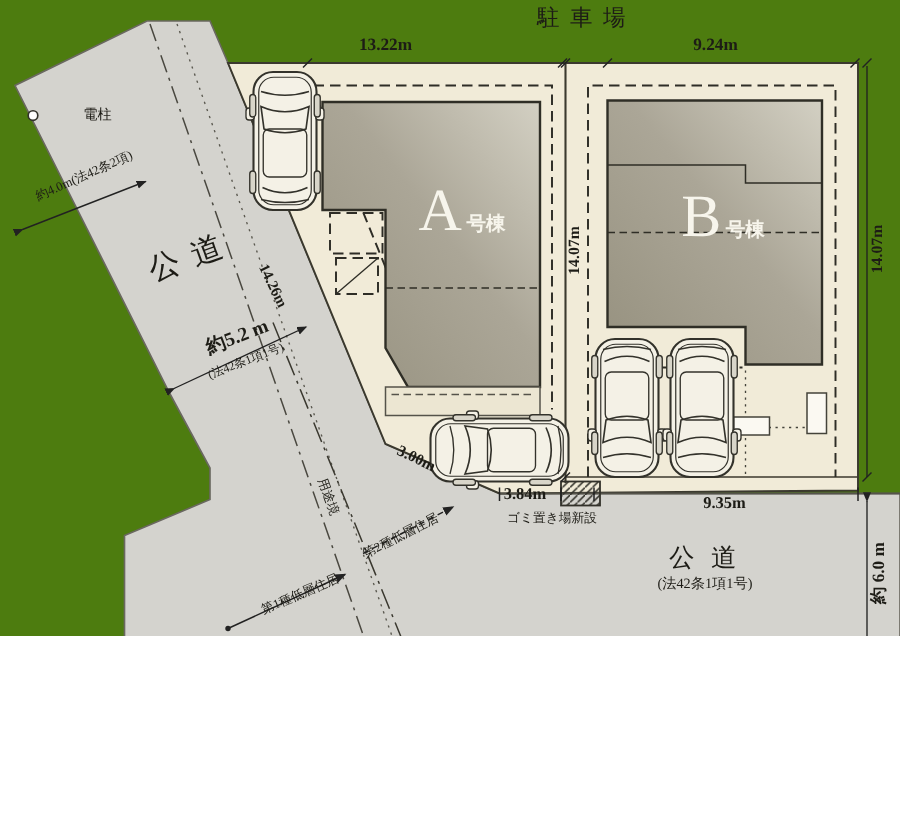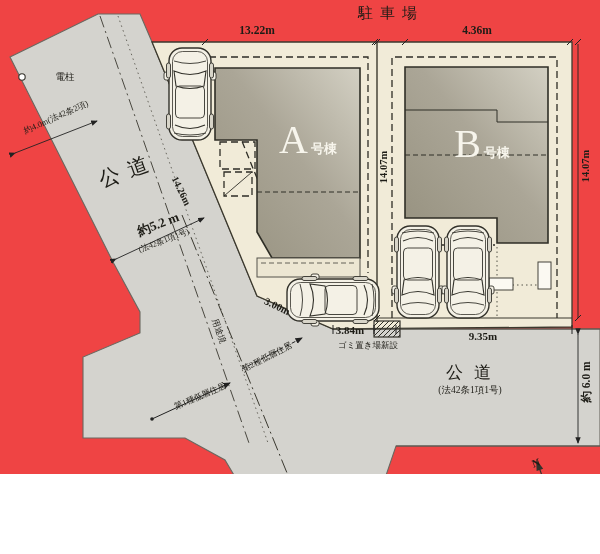--- a/index.html
+++ b/index.html
@@ -1,16 +1,16 @@
 <!DOCTYPE html>
 <html><head>
 <meta charset="utf-8">
 <style>
   html,body{margin:0;padding:0;background:#fff;}
-  #plan{position:relative;width:600px;height:474px;background:#ef4444;overflow:hidden;
+  #plan{position:relative;width:600px;height:424px;background:#4d7c0f;overflow:hidden;
         font-family:"Liberation Serif","DejaVu Serif",serif;}
   #plan svg{position:absolute;left:0;top:0;}
   .lbl{position:absolute;transform:translate(-50%,-50%);white-space:nowrap;color:#1d1c16;
        font-family:"Liberation Serif","DejaVu Serif",serif;line-height:1;}
   .dim{font-weight:bold;}
   .bldg-label{display:flex;align-items:baseline;color:#f7f5ec;}
   .bldg-label .big{font-size:40px;letter-spacing:1px;}
   .bldg-label .small{font-size:13px;margin-left:2px;font-weight:bold;}
 </style>
 </head>
@@ -145,21 +145,21 @@
           <circle cx="-7.4" cy="-7.4" r="1.6"></circle>
       <circle cx="7.4" cy="-7.4" r="1.6"></circle>
           <circle cx="-7.4" cy="7.4" r="1.6"></circle>
     </g>
   </g>
 </svg>
 
 <div class="lbl" style="left:391px;top:13px;font-size:15px;letter-spacing:7px;">駐車場</div>
 
 <div class="lbl dim" style="left:257px;top:31px;font-size:11.5px;">13.22m</div>
-<div class="lbl dim" style="left:477px;top:31px;font-size:11.5px;">4.36m</div>
+<div class="lbl dim" style="left:477px;top:31px;font-size:11.5px;">9.24m</div>
 <div class="lbl dim" style="left:384px;top:167px;font-size:10.5px;transform:translate(-50%,-50%) rotate(-90deg);">14.07m</div>
 <div class="lbl dim" style="left:586px;top:166px;font-size:10.5px;transform:translate(-50%,-50%) rotate(-90deg);">14.07m</div>
 <div class="lbl dim" style="left:181px;top:191px;font-size:10px;transform:translate(-50%,-50%) rotate(64deg);">14.26m</div>
 <div class="lbl dim" style="left:277px;top:307px;font-size:10.5px;transform:translate(-50%,-50%) rotate(26deg);">3.00m</div>
 <div class="lbl dim" style="left:350px;top:330px;font-size:11px;text-align:right;">3.84m</div>
 <div class="lbl dim" style="left:483px;top:336px;font-size:11px;text-align:center;">9.35m</div>
 
 <div class="lbl" style="left:128px;top:171px;font-size:21px;letter-spacing:9px;transform:translate(-50%,-50%) rotate(-20deg);">公道</div>
 <div class="lbl dim" style="left:158px;top:224px;font-size:13px;transform:translate(-50%,-50%) rotate(-21deg);">約5.2 m</div>
 <div class="lbl" style="left:164px;top:241px;font-size:8px;transform:translate(-50%,-50%) rotate(-21deg);">(法42条1項1号)</div>

